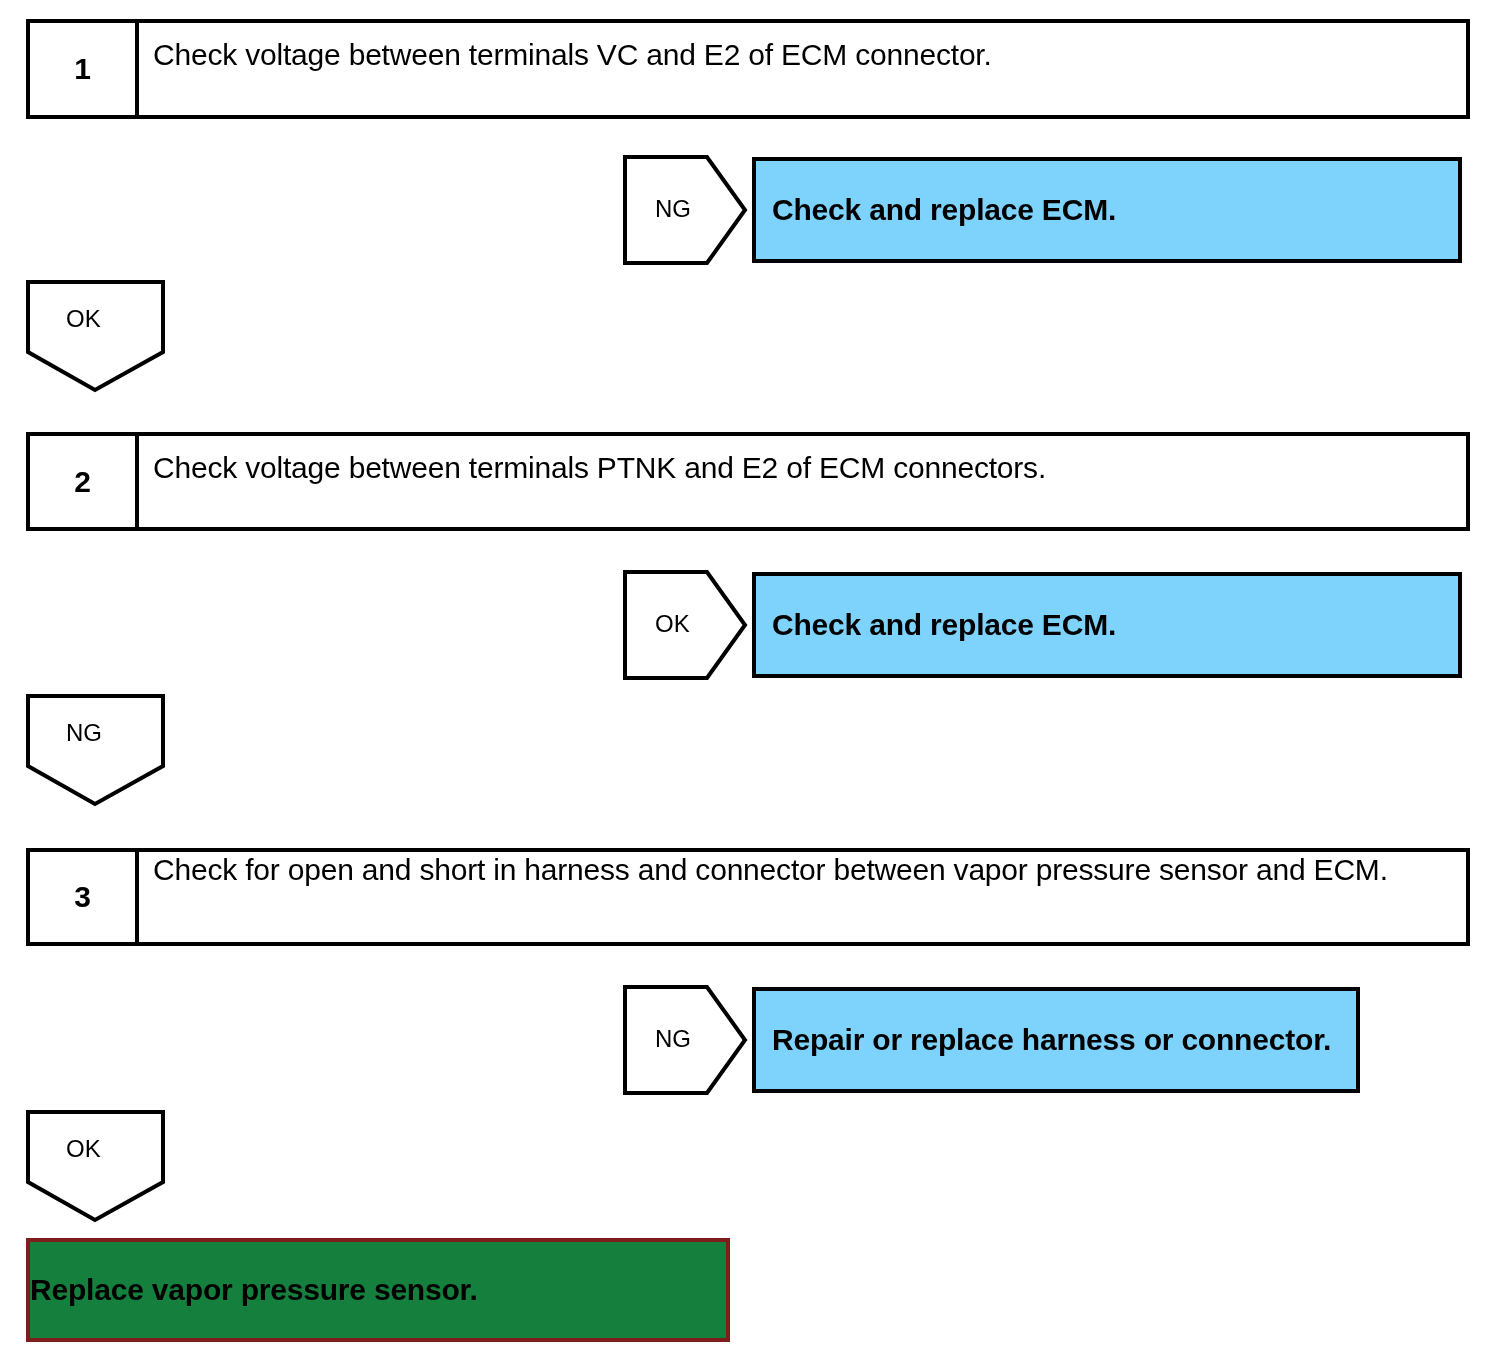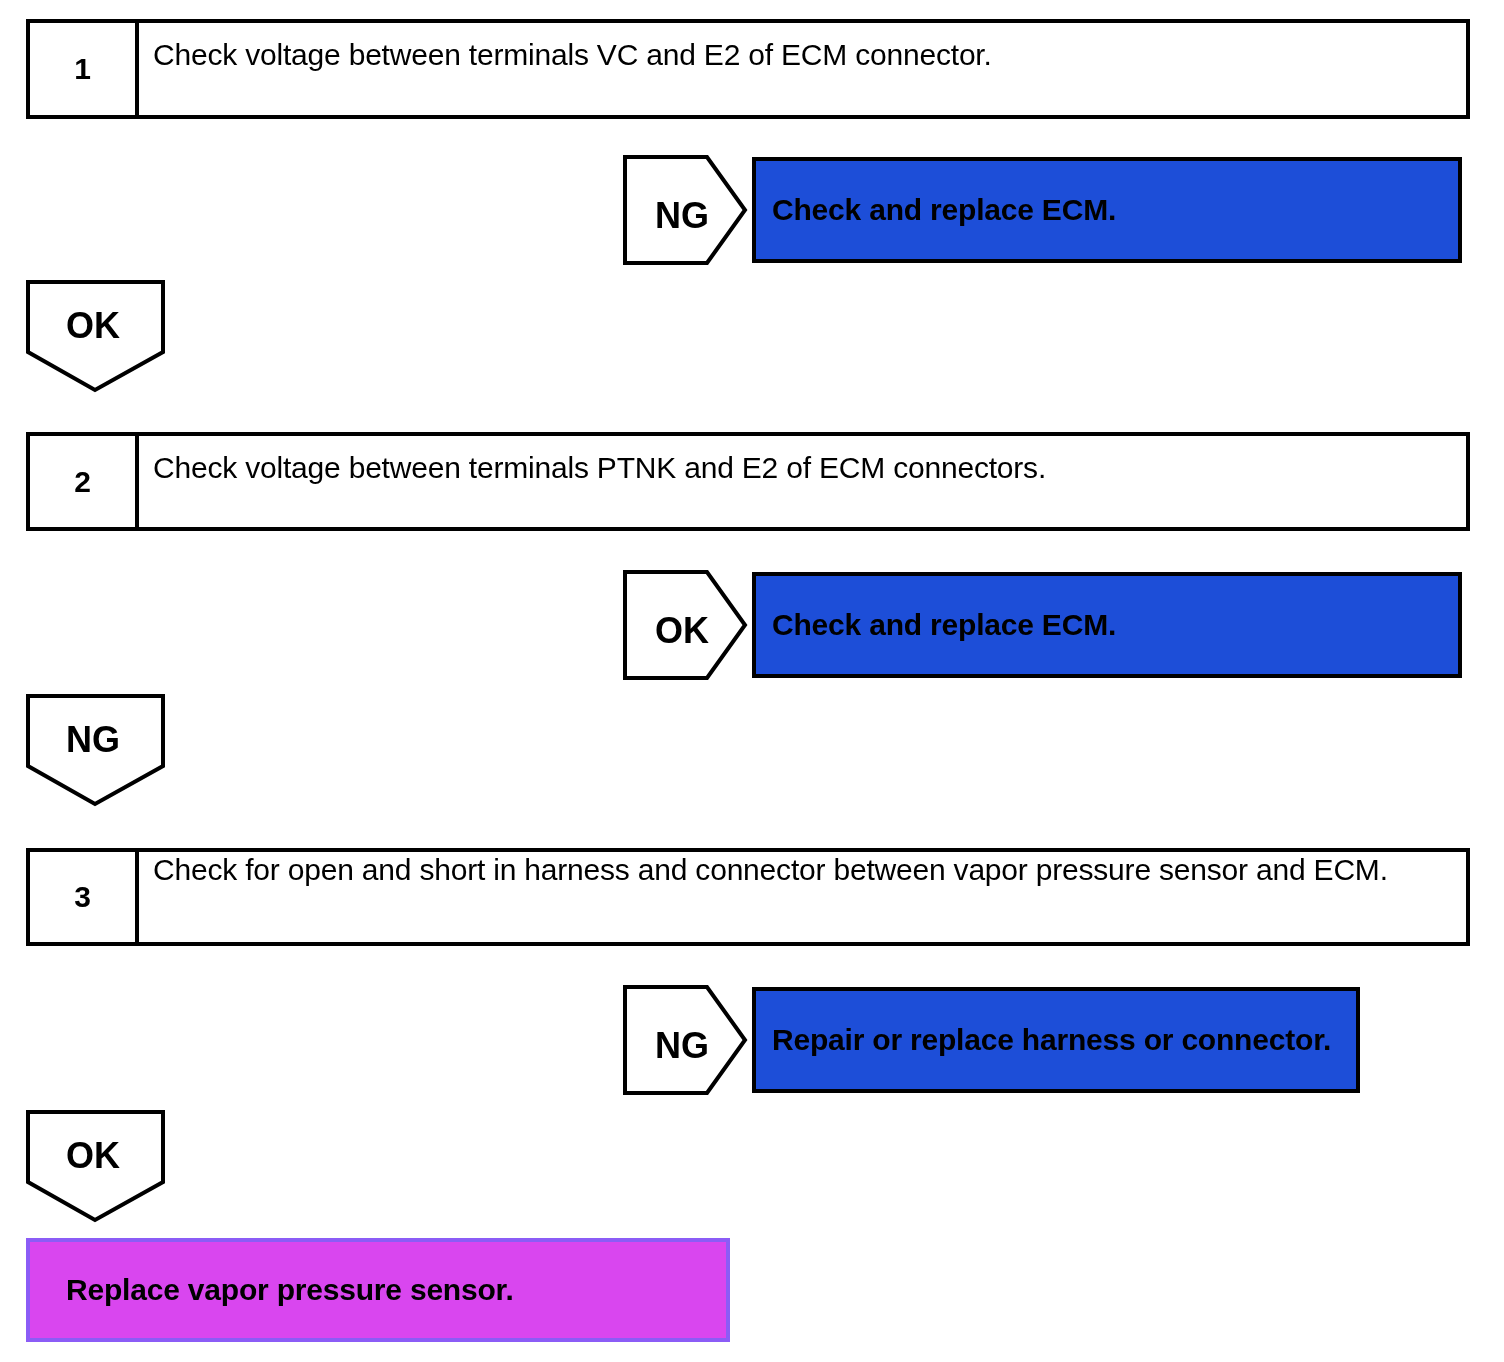--- a/index.html
+++ b/index.html
@@ -56,57 +56,56 @@
   }
   .step-text.two-line {
     padding-top: 0;
   }
 
   
   .result-box {
     position: absolute;
     box-sizing: border-box;
     border: 4px solid #000;
-    background: #1d4ed8;
+    background: #7dd3fc;
     display: flex;
     align-items: center;
     padding-left: 16px;
     font-size: 30px;
     font-weight: bold;
     letter-spacing: -0.2px;
   }
   .terminal-box {
     position: absolute;
     box-sizing: border-box;
-    border: 4px solid #8b5cf6;
-    background: #d946ef;
+    border: 4px solid #7f1d1d;
+    background: #15803d;
     display: flex;
     align-items: center;
-    padding-left: 36px;
     font-size: 30px;
     font-weight: bold;
     letter-spacing: -0.2px;
   }
 
   
   .arrow-right {
     position: absolute;
     width: 122px;
     height: 110px;
   }
   .arrow-right svg, .arrow-down svg {
     display: block;
     width: 100%;
     height: 100%;
     overflow: visible;
   }
   .arrow-label {
     position: absolute;
-    font-size: 36px;
-    font-weight: bold;
+    font-size: 24px;
+    font-weight: normal;
     letter-spacing: 0px;
     pointer-events: none;
   }
 
   
   .arrow-down {
     position: absolute;
     width: 141px;
     height: 112px;
   }

